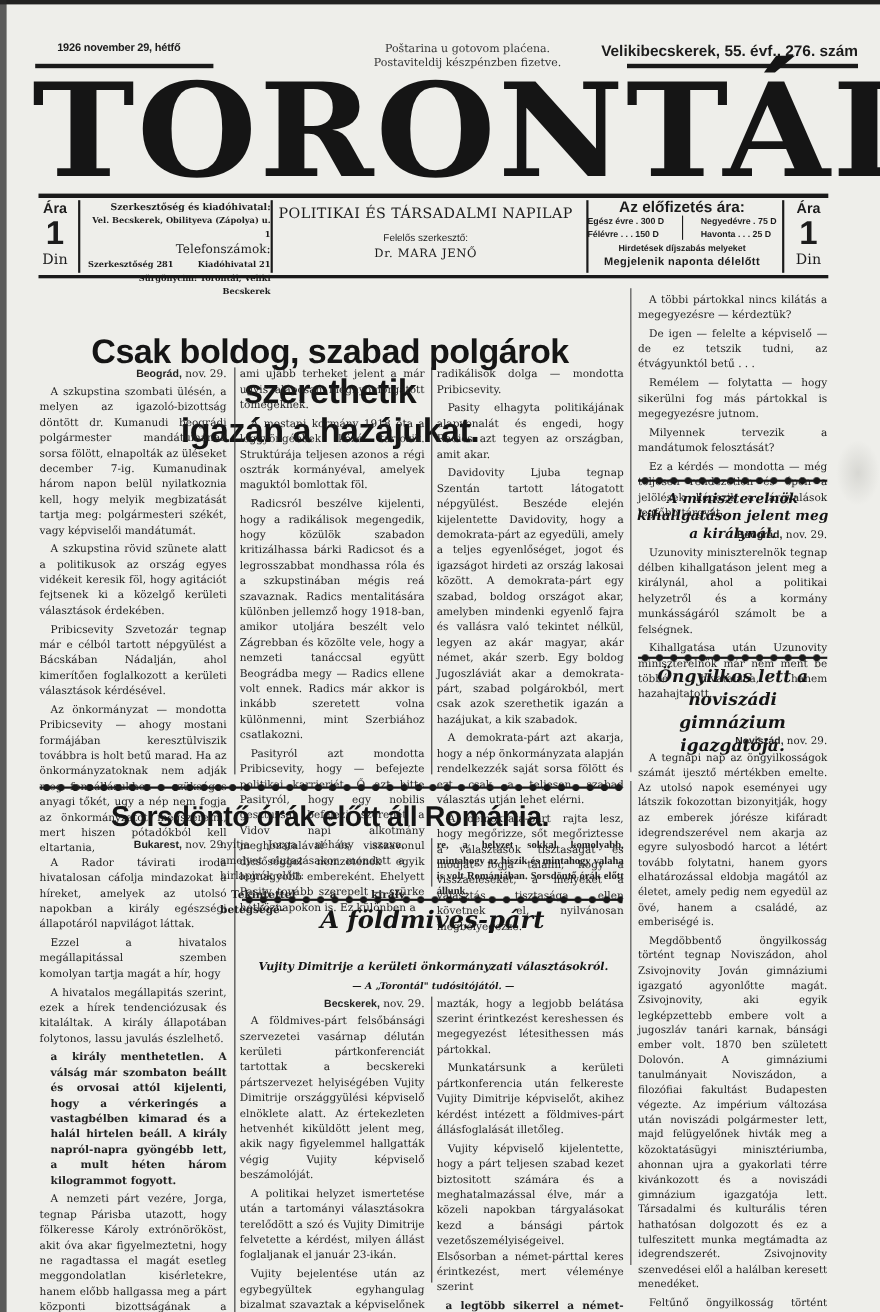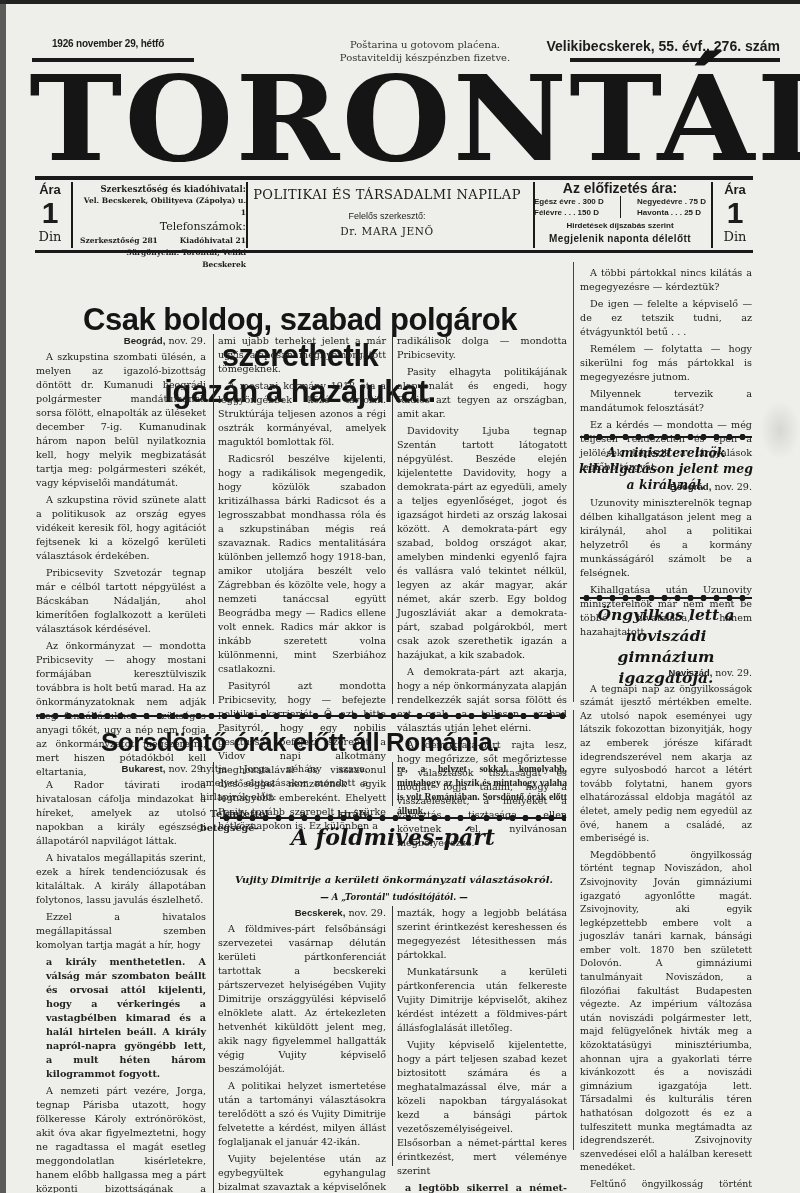--- a/index.html
+++ b/index.html
@@ -121,21 +121,21 @@
       <div>
         <div>Egész évre . 300 D</div>
         <div>Félévre . . . 150 D</div>
       </div>
       <div class="sep"></div>
       <div>
         <div>Negyedévre . 75 D</div>
         <div>Havonta . . . 25 D</div>
       </div>
     </div>
-    <div style="margin-top:2px;">Hirdetések díjszabás szerint</div>
+    <div style="margin-top:2px;">Hirdetések díjszabás melyeket</div>
     <div class="last">Megjelenik naponta délelőtt</div>
   </div>
   <div class="vline" style="left:711px; top:182px; height:66px;"></div>
   <div class="price-box" style="left:716px;">
     <div class="a">Ára</div>
     <div class="n">1</div>
     <div class="d">Din</div>
   </div>
   <div class="info-rule-bottom"></div>
 
@@ -193,22 +193,22 @@
   </div>
   <div class="right-col-edge" style="top:710px; height:440px;"></div>
 
   <div class="dots" style="left:36px; top:712px; width:530px;"></div>
 
   <div class="headline" style="left:30px; top:724px; width:540px; font-size:26px; line-height:36px;">Sorsdöntő órák előtt áll Románia.</div>
 
   <div class="col" style="left:36px; top:762px; width:170px;">
     <p class="dateline"><b>Bukarest,</b> <span>nov. 29.</span></p>
     <p>A Rador távirati iroda hivatalosan cáfolja mindazokat a híreket, amelyek az utolsó napokban a király egészségi állapotáról napvilágot láttak.</p>
+    <p>Ezzel a hivatalos megállapitással szemben komolyan tartja magát a hír, hogy</p>
     <p>A hivatalos megállapitás szerint, ezek a hírek tendenciózusak és kitaláltak. A király állapotában folytonos, lassu javulás észlelhető.</p>
-    <p>Ezzel a hivatalos megállapitással szemben komolyan tartja magát a hír, hogy</p>
     <p class="bold-block" style="padding-left:10px;">a király menthetetlen. A válság már szombaton beállt és orvosai attól kijelenti, hogy a vérkeringés a vastagbélben kimarad és a halál hirtelen beáll. A király napról-napra gyöngébb lett, a mult héten három kilogrammot fogyott.</p>
     <p>A nemzeti párt vezére, Jorga, tegnap Párisba utazott, hogy fölkeresse Károly extrónörököst, akit óva akar figyelmeztetni, hogy ne ragadtassa el magát esetleg meggondolatlan kisérletekre, hanem előbb hallgassa meg a párt központi bizottságának a véleményét.</p>
 
   </div>
   <div class="col-rule" style="left:213px; top:762px; height:436px;"></div>
   <div class="col" style="left:200px; top:762px; width:168px;">
     <p style="text-indent:0">nyitja Jorga néhány szava, amelyet elutazásakor mondott a hirlapirók előtt:</p>
     <p style="font-weight:bold;">Tekintettel a király betegségé-</p>
   </div>
   <div class="col-rule" style="left:392px; top:762px; height:44px;"></div>
@@ -217,21 +217,21 @@
   </div>
 
   <div class="dots" style="left:220px; top:814px; width:346px;"></div>
   <div class="ital-head" style="left:218px; top:824px; width:350px; font-size:22px; line-height:26px;">A földmives-párt</div>
   <div class="ital-head" style="left:218px; top:873px; width:352px; font-size:10px; line-height:14px;">Vujity Dimitrije a kerületi önkormányzati választásokról.</div>
   <div class="ital-head" style="left:218px; top:891px; width:352px; font-size:8.5px; line-height:12px;">— A „Torontál" tudósitójától. —</div>
 
   <div class="col" style="left:218px; top:906px; width:168px;">
     <p class="dateline"><b>Becskerek,</b> <span>nov. 29.</span></p>
     <p>A földmives-párt felsőbánsági szervezetei vasárnap délután kerületi pártkonferenciát tartottak a becskereki pártszervezet helyiségében Vujity Dimitrije országgyülési képviselő elnöklete alatt. Az értekezleten hetvenhét kiküldött jelent meg, akik nagy figyelemmel hallgatták végig Vujity képviselő beszámolóját.</p>
-    <p>A politikai helyzet ismertetése után a tartományi választásokra terelődött a szó és Vujity Dimitrije felvetette a kérdést, milyen állást foglaljanak el január 42-ikán.</p>
+    <p>A politikai helyzet ismertetése után a tartományi választásokra terelődött a szó és Vujity Dimitrije felvetette a kérdést, milyen állást foglaljanak el január 23-ikán.</p>
     <p>Vujity bejelentése után az egybegyültek egyhangulag bizalmat szavaztak a képviselőnek és felhatal-</p>
   </div>
   <div class="col-rule" style="left:392px; top:906px; height:260px;"></div>
   <div class="col" style="left:397px; top:906px; width:170px;">
     <p style="text-indent:0">mazták, hogy a legjobb belátása szerint érintkezést kereshessen és megegyezést létesithessen más pártokkal.</p>
     <p>Munkatársunk a kerületi pártkonferencia után felkereste Vujity Dimitrije képviselőt, akihez kérdést intézett a földmives-párt állásfoglalását illetőleg.</p>
     <p>Vujity képviselő kijelentette, hogy a párt teljesen szabad kezet biztositott számára és a meghatalmazással élve, már a közeli napokban tárgyalásokat kezd a bánsági pártok vezetőszemélyiségeivel. Elsősorban a német-párttal keres érintkezést, mert véleménye szerint</p>
     <p class="bold-block" style="padding-left:8px;">a legtöbb sikerrel a német-párttal megindítandó tárgyalások fognak járni.</p>
   </div>
 

